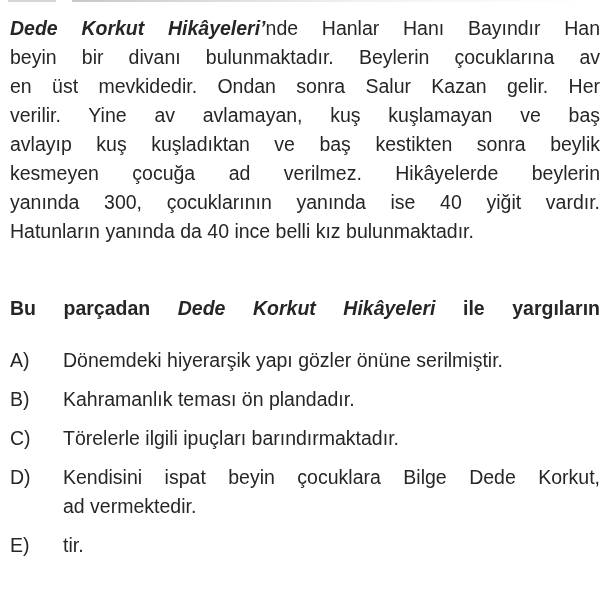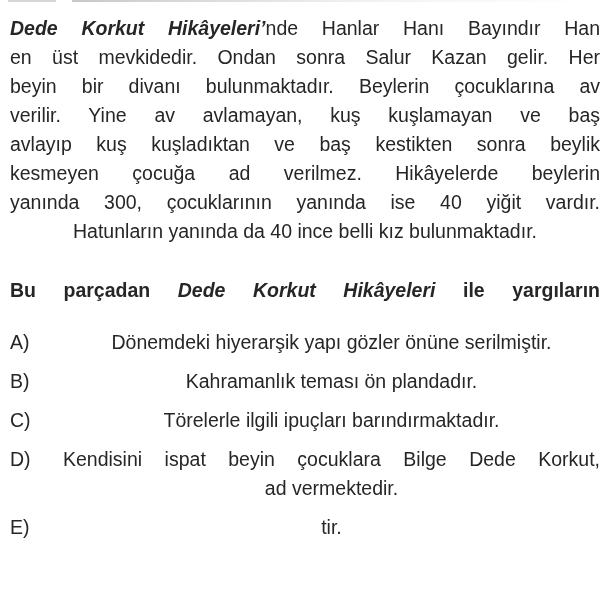--- a/index.html
+++ b/index.html
@@ -34,37 +34,36 @@
   .edge-seg.s2 { left: 72px; width: 518px;
     background: linear-gradient(to right, rgba(130,130,130,.8), rgba(190,190,190,.4) 55%, rgba(235,235,235,0)) !important; }
 
   .content {
     padding: 14px 12px 0 10px;
   }
   .line {
     font-size: 19.5px;
     line-height: 29px;
     white-space: normal;
-    text-align: center;
   }
   
   .jl {
     text-align: justify;
     -moz-text-align-last: justify;
     text-align-last: justify;
   }
   .i  { font-style: italic; font-weight: bold; }
   .b  { font-weight: bold; }
   .bu {
     font-weight: bold;
     text-decoration: underline;
     text-decoration-thickness: 2px;
     text-underline-offset: 3.5px;
   }
-  .question { margin-top: 30px; }
+  .question { margin-top: 48px; }
   .options  { margin-top: 23px; }
   .option {
     display: flex;
     margin-bottom: 10px;
   }
   .option .letter {
     flex: 0 0 32px;
     width: 32px;
     font-size: 19.5px;
     line-height: 29px;
@@ -75,22 +74,22 @@
 <body>
 
 <div class="edge-strip">
   <div class="edge-seg s1" style="background: rgb(181, 181, 181);"></div>
   <div class="edge-seg s2" style="background: rgb(181, 181, 181);"></div>
 </div>
 
 <div class="content">
   <div id="passage">
       <div class="line jl"><span class="i">Dede Korkut Hikâyeleri’</span><span>nde Hanlar Hanı Bayındır Han</span></div>
+      <div class="line jl"><span>beyin bir divanı bulunmaktadır. Beylerin çocuklarına av</span></div>
       <div class="line jl"><span>en üst mevkidedir. Ondan sonra Salur Kazan gelir. Her</span></div>
-      <div class="line jl"><span>beyin bir divanı bulunmaktadır. Beylerin çocuklarına av</span></div>
       <div class="line jl"><span>verilir. Yine av avlamayan, kuş kuşlamayan ve baş</span></div>
       <div class="line jl"><span>avlayıp kuş kuşladıktan ve baş kestikten sonra beylik</span></div>
       <div class="line jl"><span>kesmeyen çocuğa ad verilmez. Hikâyelerde beylerin</span></div>
       <div class="line jl"><span>yanında 300, çocuklarının yanında ise 40 yiğit vardır.</span></div>
       <div class="line"><span>Hatunların yanında da 40 ince belli kız bulunmaktadır.</span></div>
     </div>
   <div id="question" class="question">
       <div class="line jl"><span class="b">Bu parçadan </span><span class="i">Dede Korkut Hikâyeleri</span><span class="b"> ile yargıların</span></div>
     </div>
   <div id="options" class="options">

